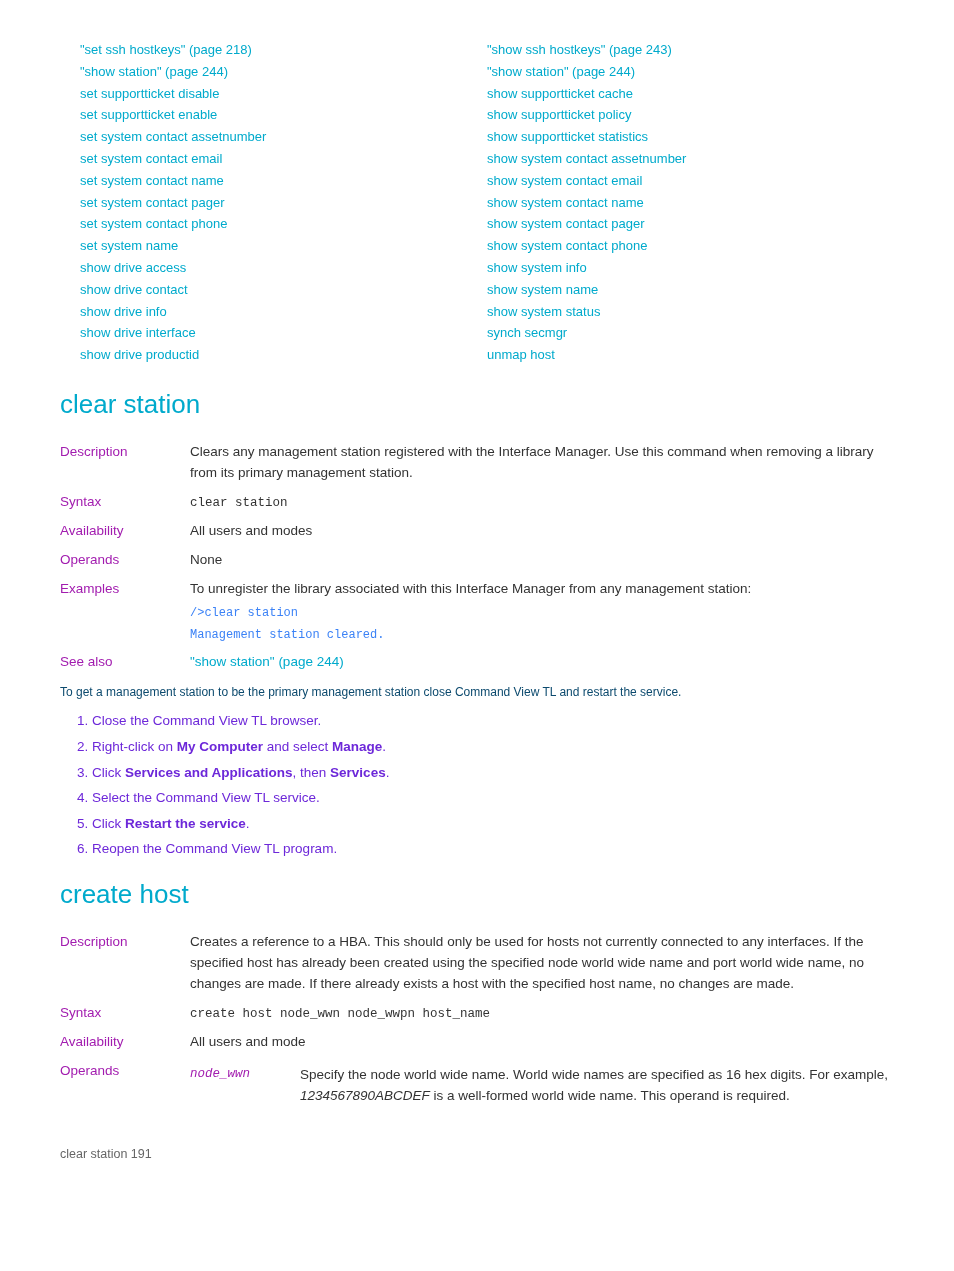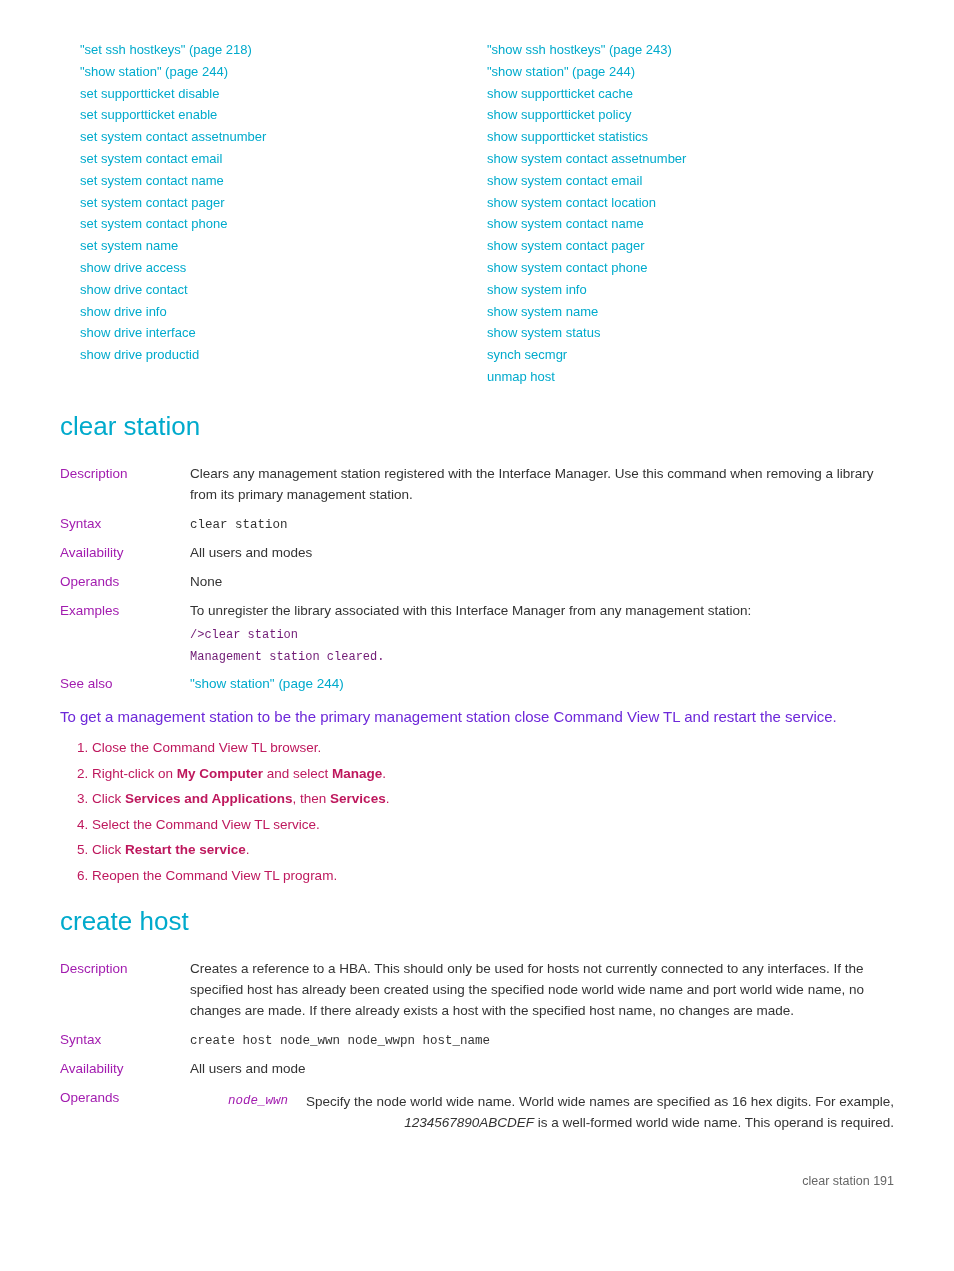--- a/index.html
+++ b/index.html
@@ -61,59 +61,58 @@
 
     code, .mono {
       font-family: 'Courier New', Courier, monospace;
       font-size: 12.5px;
     }
 
     .code-block {
       display: block;
       font-family: 'Courier New', Courier, monospace;
       font-size: 12px;
-      color: #701a75;
+      color: #3b82f6;
       margin-top: 4px;
       line-height: 1.5;
     }
 
     .see-also-link {
       color: #00AACC;
       text-decoration: none;
     }
 
     .body-text {
-      font-size: 15px;
-      color: #6d28d9;
+      font-size: 12px;
+      color: #0c4a6e;
       margin-bottom: 8px;
       line-height: 1.6;
     }
 
     ol.steps {
       margin-left: 32px;
       margin-bottom: 14px;
     }
     ol.steps li {
       margin-bottom: 4px;
       font-size: 13.5px;
-      color: #be185d;
+      color: #6d28d9;
       line-height: 1.6;
     }
 
     .page-footer {
-      text-align: right;
+      text-align: left;
       font-size: 12.5px;
       color: #666;
       margin-top: 30px;
     }
 
     .operands-inner-table {
       width: 100%;
       border-collapse: collapse;
-      text-align: right;
     }
     .operands-inner-table td {
       vertical-align: top;
       padding: 1px 0;
     }
     .operands-inner-table td:first-child {
       width: 110px;
       font-style: italic;
       font-family: 'Courier New', Courier, monospace;
       font-size: 12.5px;
@@ -144,21 +143,20 @@
     </div>
   <div class="link-col">
 
   <a class="doc-link" href="#">"show ssh hostkeys" (page 243)</a>
       <a class="doc-link" href="#">"show station" (page 244)</a>
       <a class="doc-link" href="#">show supportticket cache</a>
       <a class="doc-link" href="#">show supportticket policy</a>
       <a class="doc-link" href="#">show supportticket statistics</a>
       <a class="doc-link" href="#">show system contact assetnumber</a>
       <a class="doc-link" href="#">show system contact email</a>
-      <a class="doc-link" href="#">show system contact location</a>
       <a class="doc-link" href="#">show system contact name</a>
       <a class="doc-link" href="#">show system contact pager</a>
       <a class="doc-link" href="#">show system contact phone</a>
       <a class="doc-link" href="#">show system info</a>
       <a class="doc-link" href="#">show system name</a>
       <a class="doc-link" href="#">show system status</a>
       <a class="doc-link" href="#">synch secmgr</a>
       <a class="doc-link" href="#">unmap host</a>
     </div>
 </div>

